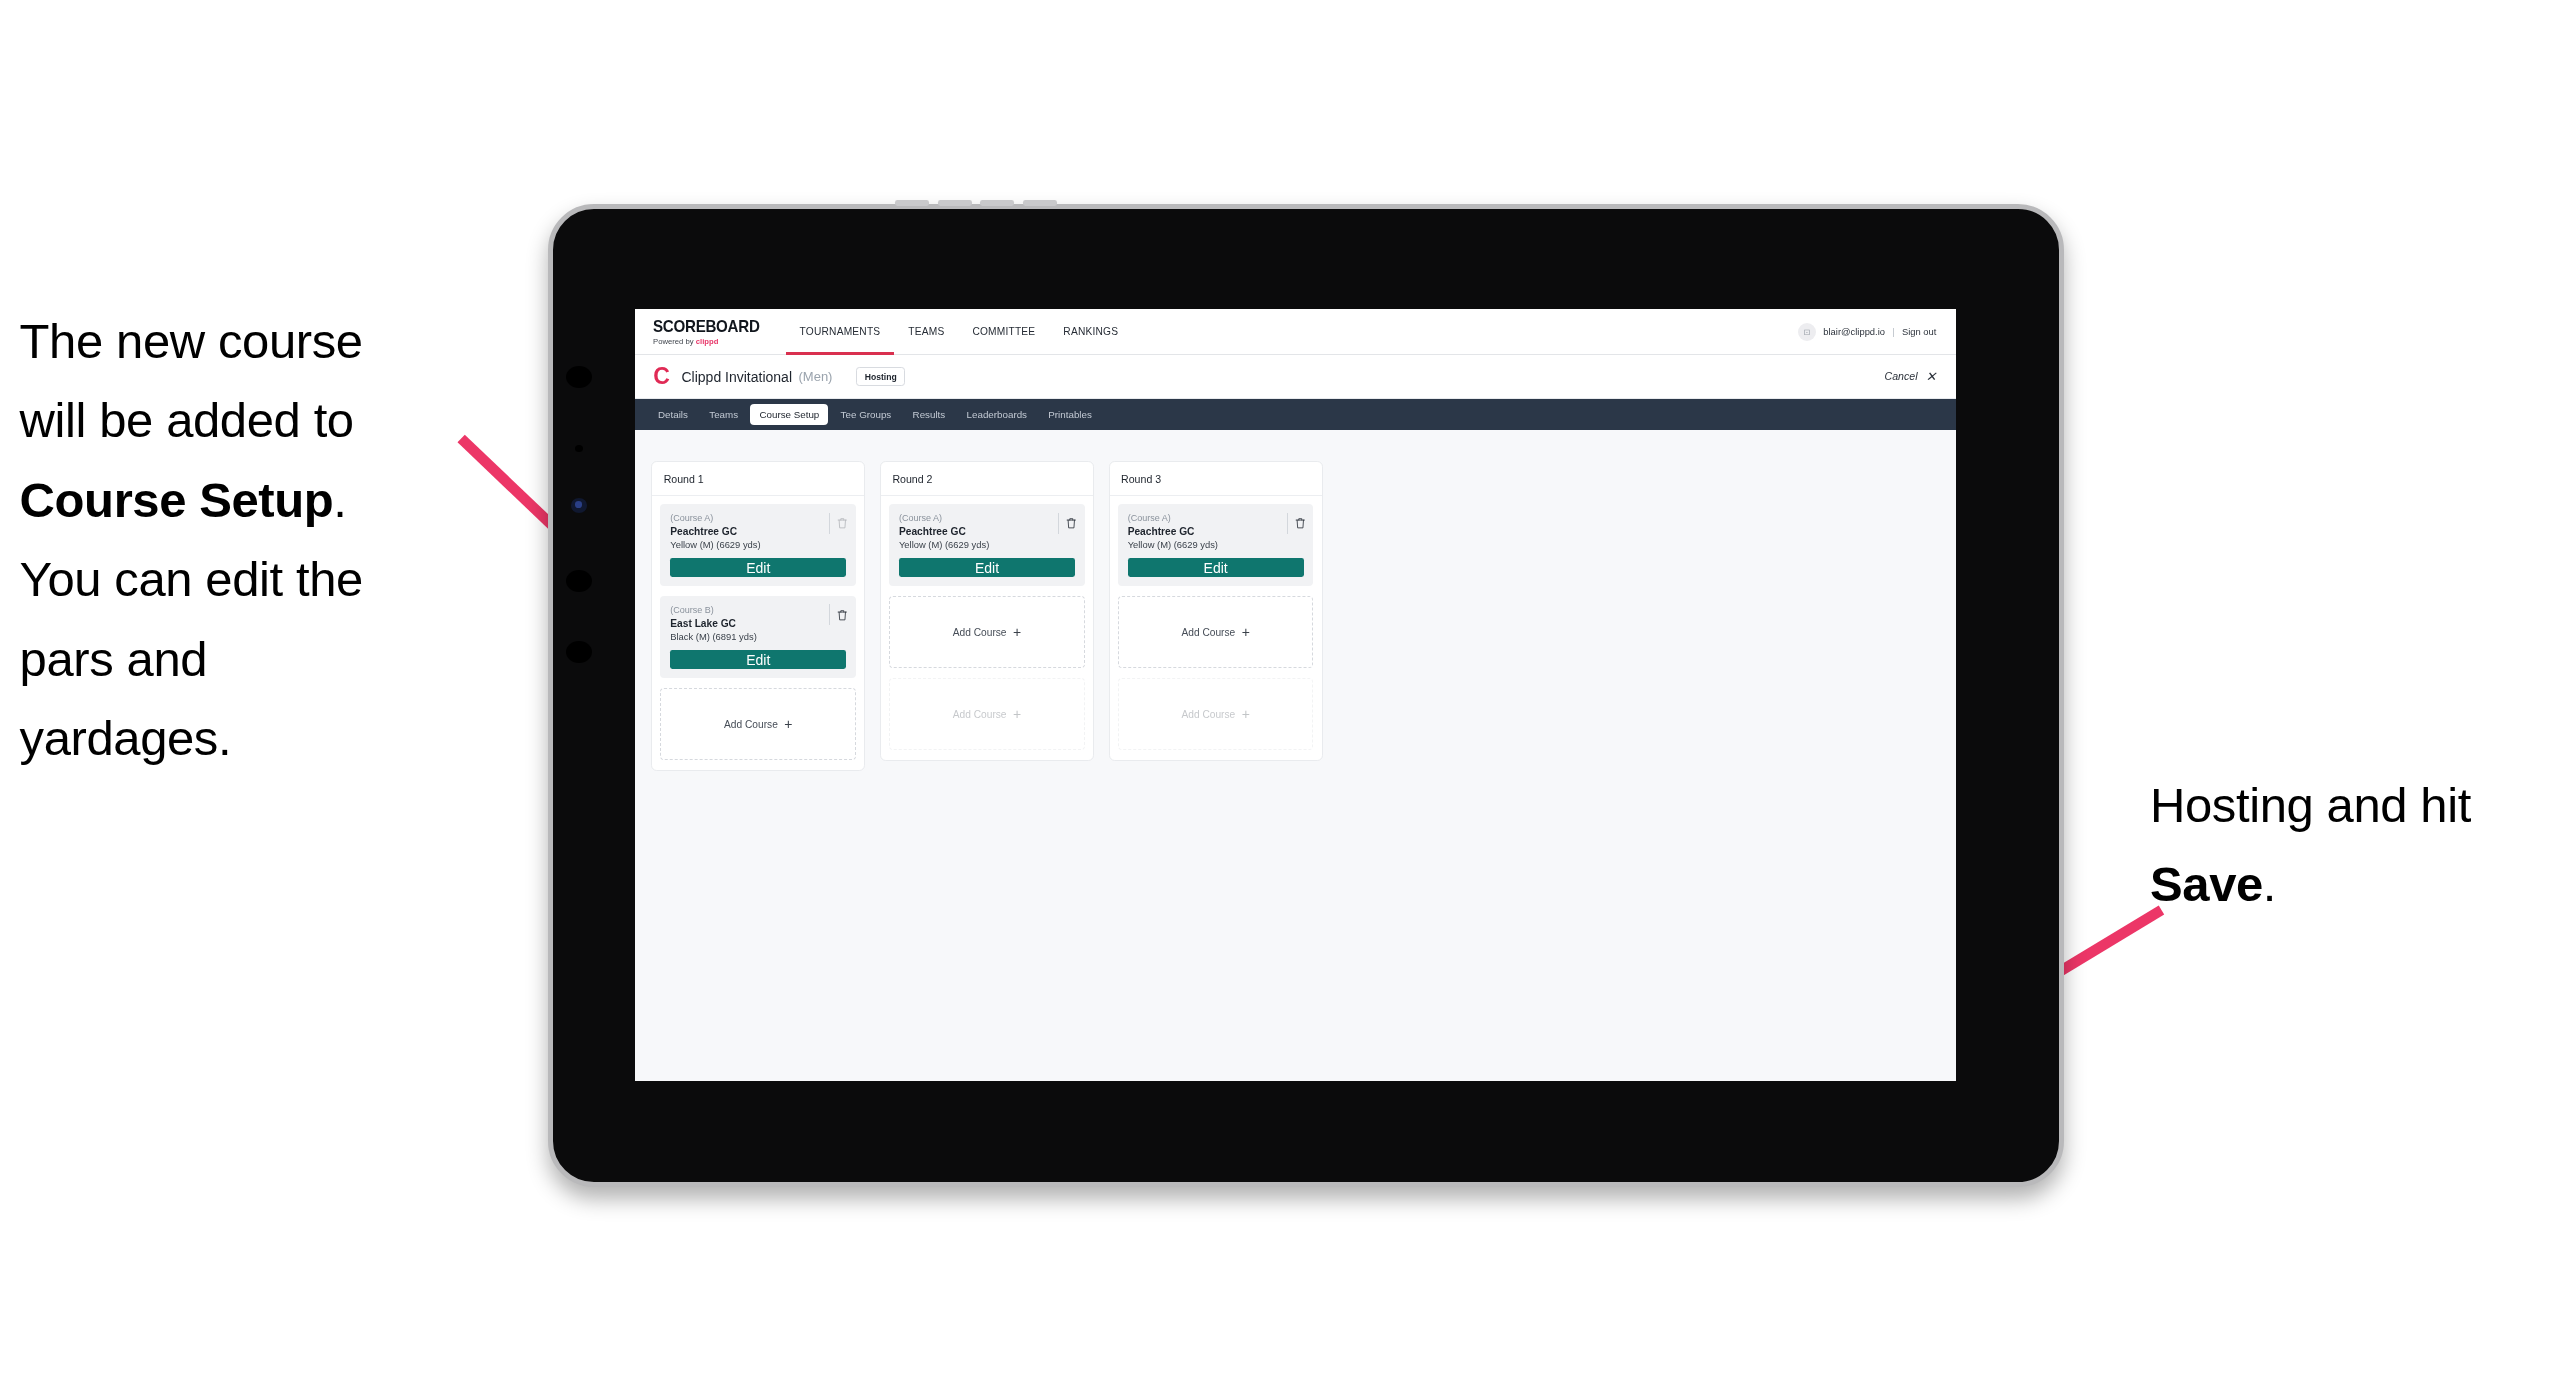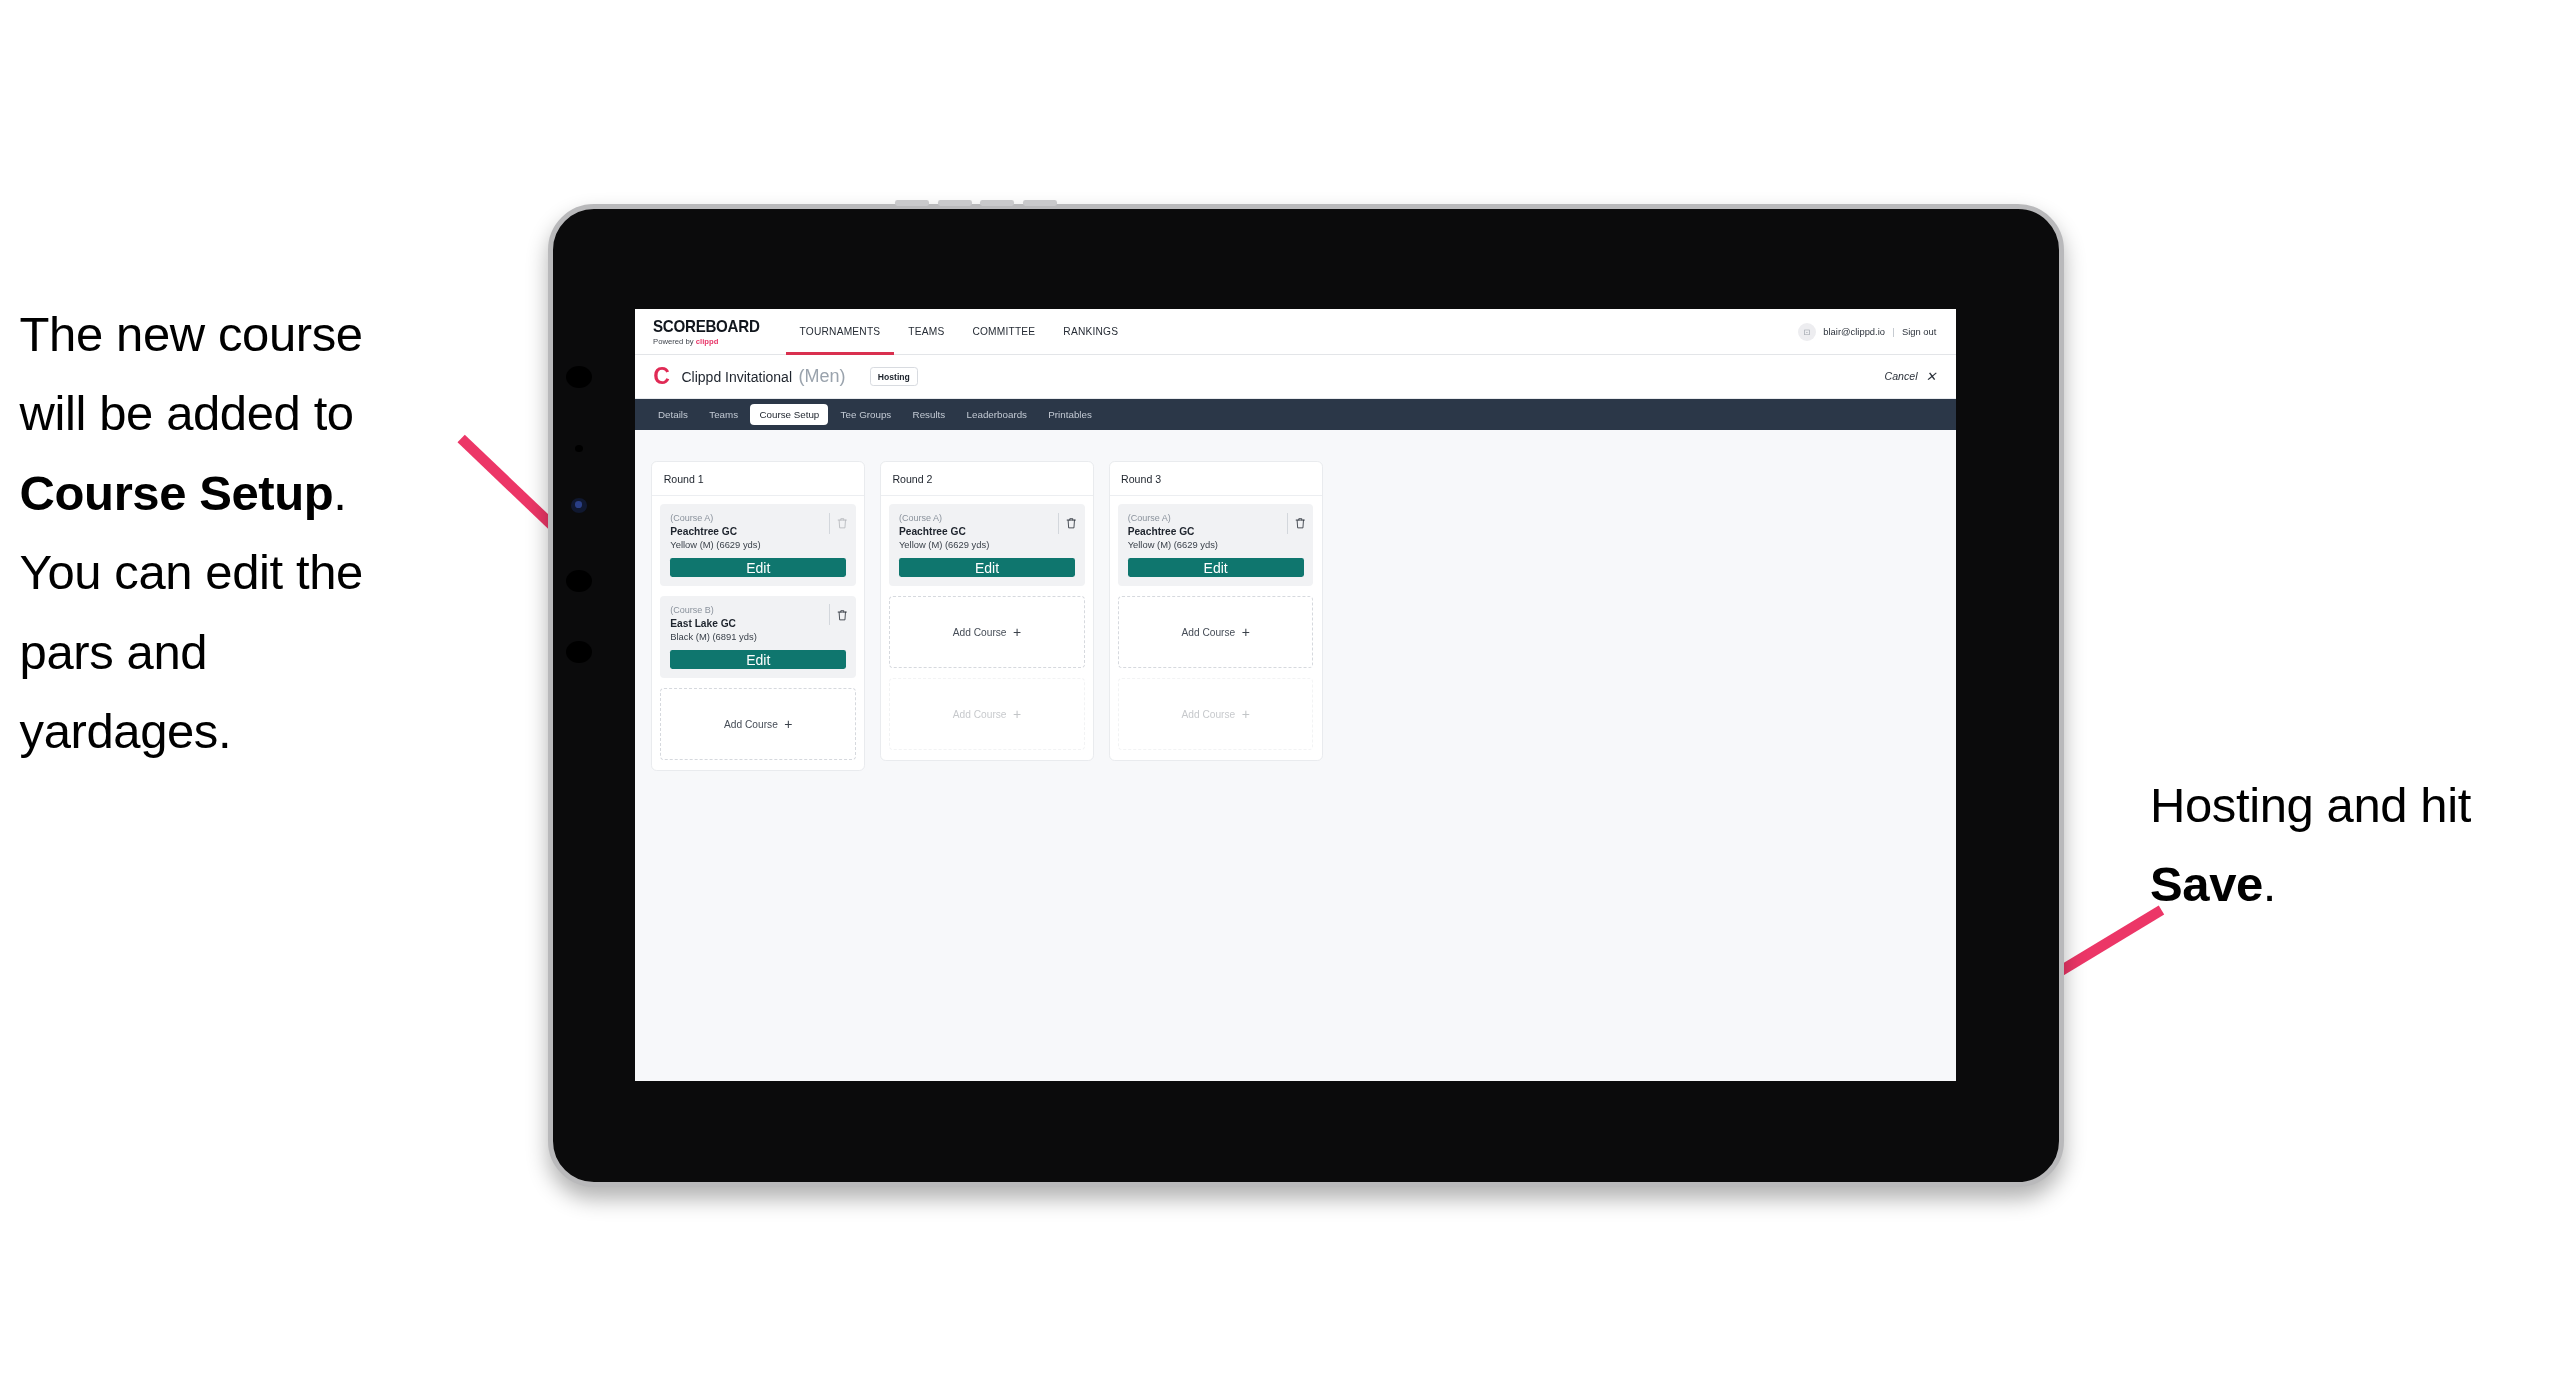--- a/index.html
+++ b/index.html
@@ -14,21 +14,21 @@
   
   .annot {
     position: absolute;
     color: #000;
     font-size: 49px;
     line-height: 1.62;
     letter-spacing: -0.4px;
     font-weight: 400;
   }
   .annot b { font-weight: 700; }
-  #annot-left  { left: 19.6px; top: 295px; width: 408px; }
+  #annot-left  { left: 19.6px; top: 302px; width: 408px; }
   #annot-right { left: 2150px; top: 766px; width: 408px; }
 
   
   .arrow-svg { position: absolute; overflow: visible; pointer-events: none; }
   #arrow-left-svg  { left: 457px;  top: 432px;  width: 212px; height: 220px; }
   #arrow-right-svg { left: 1956px; top: 905px; width: 212px; height: 147px; }
 
   
   #tablet {
     position: absolute;
@@ -148,21 +148,21 @@
     border-bottom: 0.8px solid #e8eaed;
   }
   #clogo {
     width: 20.4px; height: 20.4px;
     display: flex; align-items: center; justify-content: center;
     font-weight: 700; font-size: 23px; color: #e02a55;
     font-family: "Liberation Sans", sans-serif;
     line-height: 1;
   }
   #tourname { font-size: 14px; color: #1d232c; margin-left: 9.8px; }
-  #tourgender { font-size: 18px; color: #9aa3ad; margin-left: 6.5px; }
+  #tourgender { font-size: 13px; color: #9aa3ad; margin-left: 6.5px; }
   #hostingbadge {
     margin-left: 24px;
     border: 0.8px solid #d8dbe0;
     border-radius: 3.3px;
     padding: 3.3px 7.3px;
     font-size: 8.6px;
     font-weight: 700;
     color: #1d232c;
   }
   #cancelwrap {

